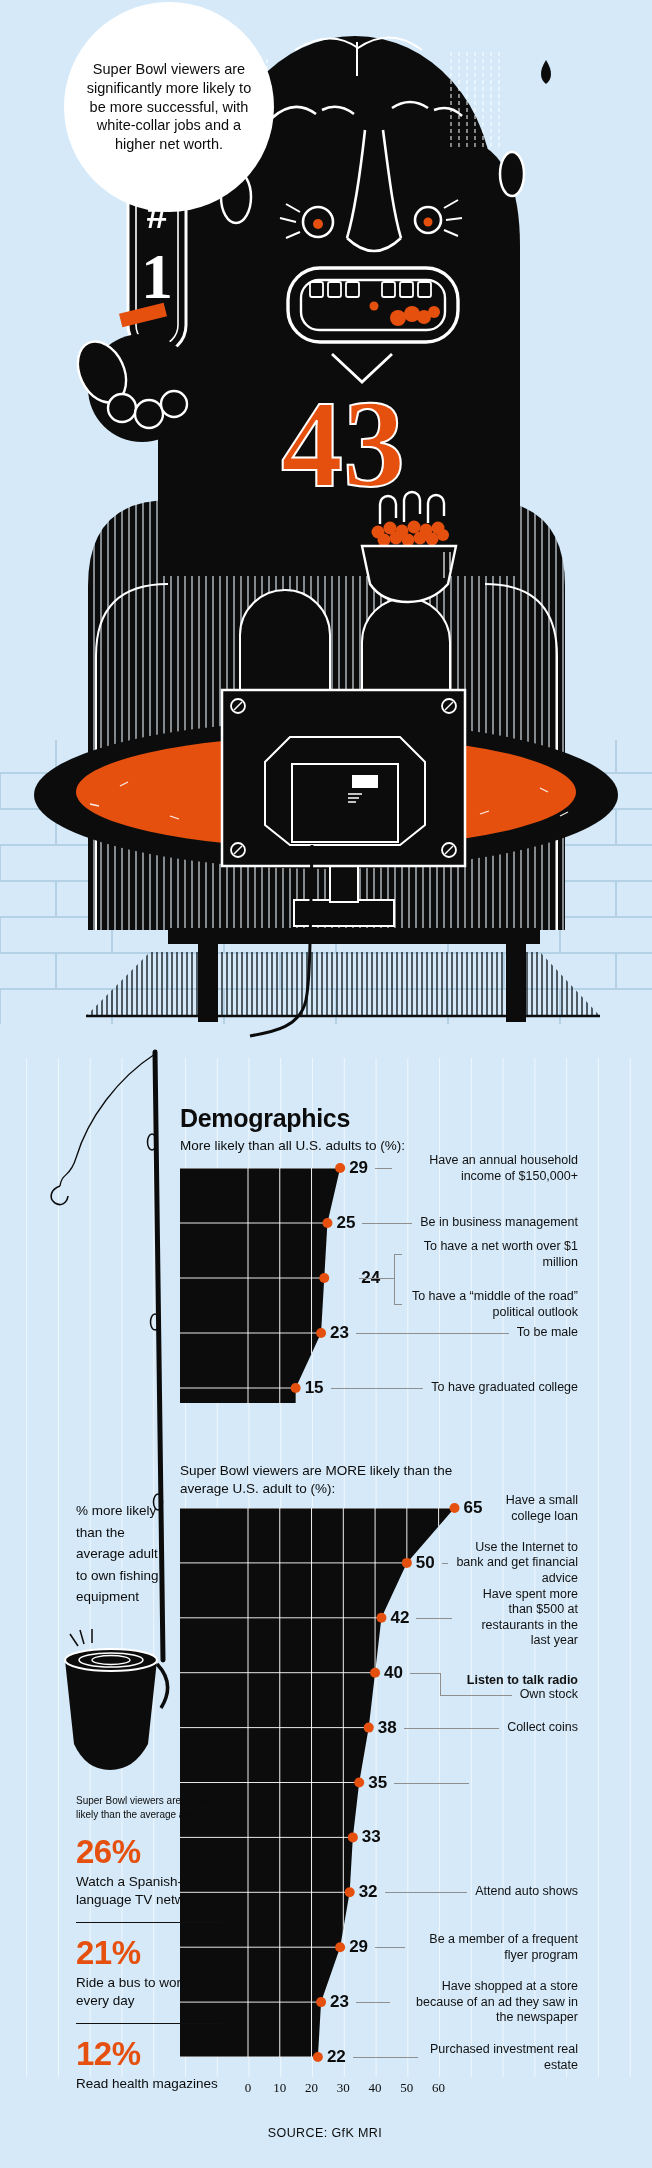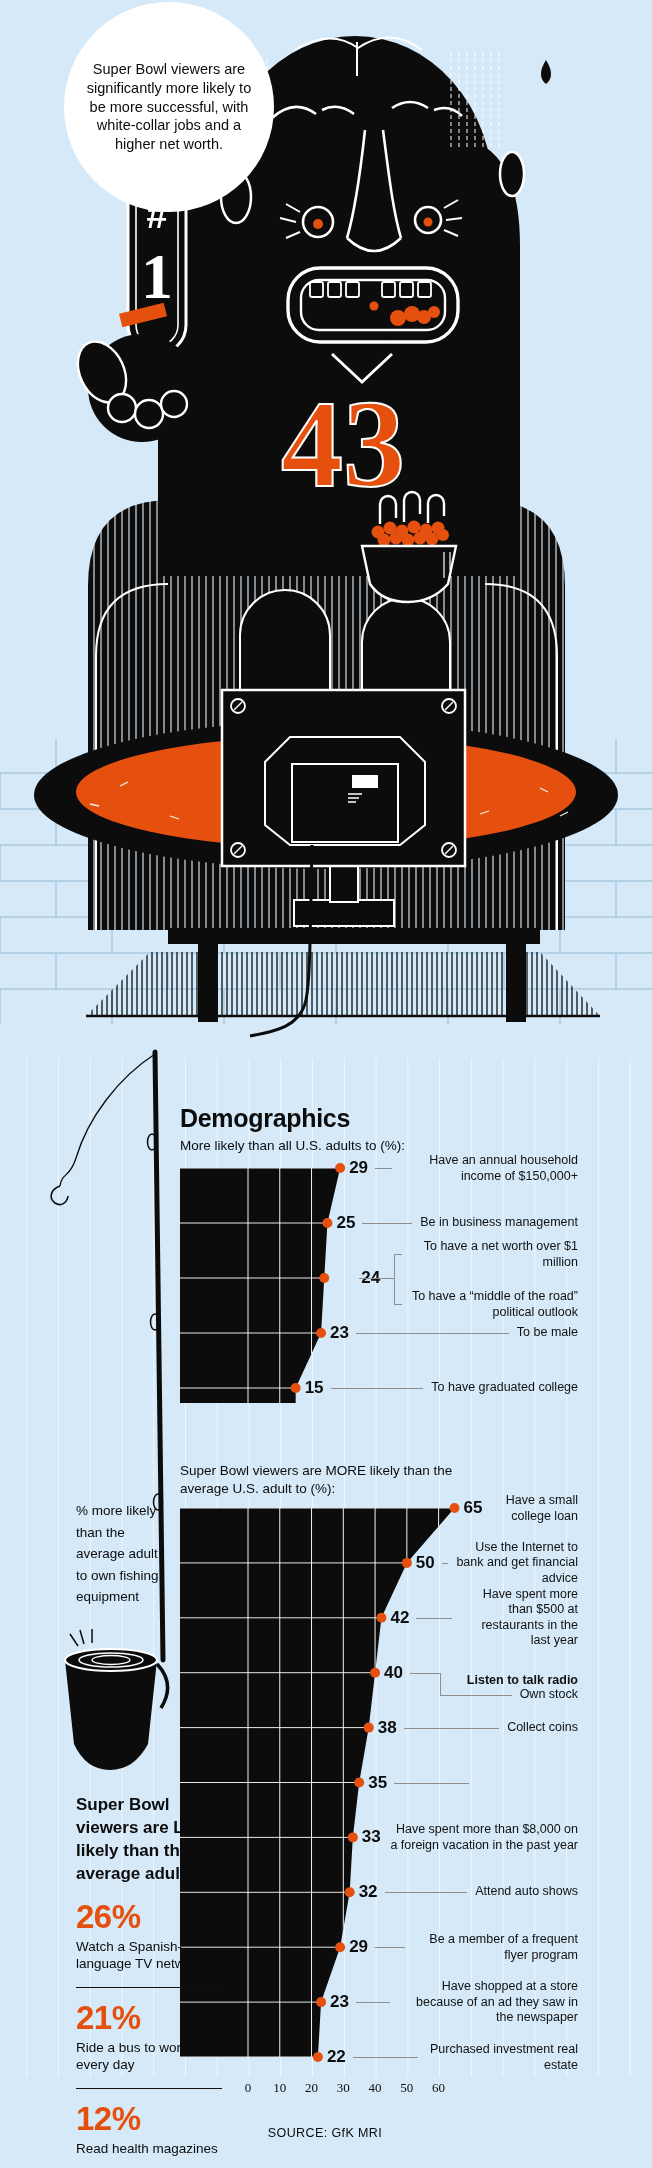--- a/index.html
+++ b/index.html
@@ -18,21 +18,21 @@
   .sec-sub{position:absolute;left:180px;margin:0;font-size:13.5px;line-height:1.35;z-index:6;}
   .anno{position:absolute;inset:0;z-index:6;}
   .val{position:absolute;transform:translateY(-50%);font-size:17px;font-weight:700;white-space:nowrap;}
   .lbl{position:absolute;transform:translateY(-50%);font-size:12.5px;line-height:1.24;text-align:right;color:#111;}
   .lead{position:absolute;height:0;border-top:1.3px solid #8f8f8f;}
   .vlead{position:absolute;width:0;border-left:1.3px solid #8f8f8f;}
   .tick{position:absolute;transform:translateX(-50%);top:2080px;font-family:"Liberation Serif",serif;font-size:13px;z-index:6;}
   .fishing-svg{position:absolute;left:18px;top:1048px;z-index:2;}
   .fishing-note{position:absolute;left:76px;top:1500px;width:94px;font-size:13.5px;line-height:1.6;z-index:6;}
   .less{position:absolute;left:76px;top:1794px;width:146px;z-index:6;}
-  .less h3{margin:0 0 14px 0;font-size:17px;line-height:1.35;font-weight:700;}
+  .less h3{margin:0 0 14px 0;font-size:10px;line-height:1.35;font-weight:400;}
   .stat{padding-top:0;}
   .stat + .stat{border-top:1.3px solid #111;margin-top:14px;padding-top:13px;}
   .stat .statval{font-size:33px;font-weight:800;color:#e5500f;line-height:1;letter-spacing:-.5px;}
   .stat .statlbl{margin-top:5px;font-size:13.5px;line-height:1.3;}
   .source{position:absolute;left:180px;top:2126px;width:290px;text-align:center;font-size:12.5px;letter-spacing:.4px;z-index:6;}
 </style>
 </head>
 <body>
 
 <div class="page">
@@ -297,21 +297,20 @@
       <div class="lead" style="left: 410.08px; width: 30px; top: 1672.7px;"></div>
       <div class="vlead" style="left: 440.08px; top: 1672.7px; height: 22px;"></div>
       <div class="lead" style="left: 440.08px; width: 71.92px; top: 1694.7px;"></div>
       <span class="val" style="left: 377.726px; top: 1727.6px;">38</span>
       <div class="lbl" style="right: 74px; top: 1727.6px; max-width: 160px;">Collect coins</div>
       <div class="lead" style="left: 403.726px; width: 95.274px; top: 1727.6px;"></div>
       <span class="val" style="left: 368.195px; top: 1782.5px;">35</span>
       <div class="lbl" style="right: 74px; top: 1681px; max-width: 160px; font-weight: bold;">Listen to talk radio</div>
       <div class="lead" style="left: 394.195px; width: 74.805px; top: 1782.5px;"></div>
       <span class="val" style="left: 361.841px; top: 1837.4px;">33</span>
-      <div class="lbl" style="right: 74px; top: 1837.4px; max-width: 192px;">Have spent more than $8,000 on a foreign vacation in the past year</div>
       <span class="val" style="left: 358.664px; top: 1892.3px;">32</span>
       <div class="lbl" style="right: 74px; top: 1892.3px; max-width: 160px;">Attend auto shows</div>
       <div class="lead" style="left: 384.664px; width: 82.336px; top: 1892.3px;"></div>
       <span class="val" style="left: 349.133px; top: 1947.2px;">29</span>
       <div class="lbl" style="right: 74px; top: 1947.2px; max-width: 165px;">Be a member of a frequent flyer program</div>
       <div class="lead" style="left: 375.133px; width: 29.867px; top: 1947.2px;"></div>
       <span class="val" style="left: 330.071px; top: 2002.1px;">23</span>
       <div class="lbl" style="right: 74px; top: 2002.1px; max-width: 180px;">Have shopped at a store because of an ad they saw in the newspaper</div>
       <div class="lead" style="left: 356.071px; width: 33.929px; top: 2002.1px;"></div>
       <span class="val" style="left: 326.894px; top: 2057px;">22</span>

